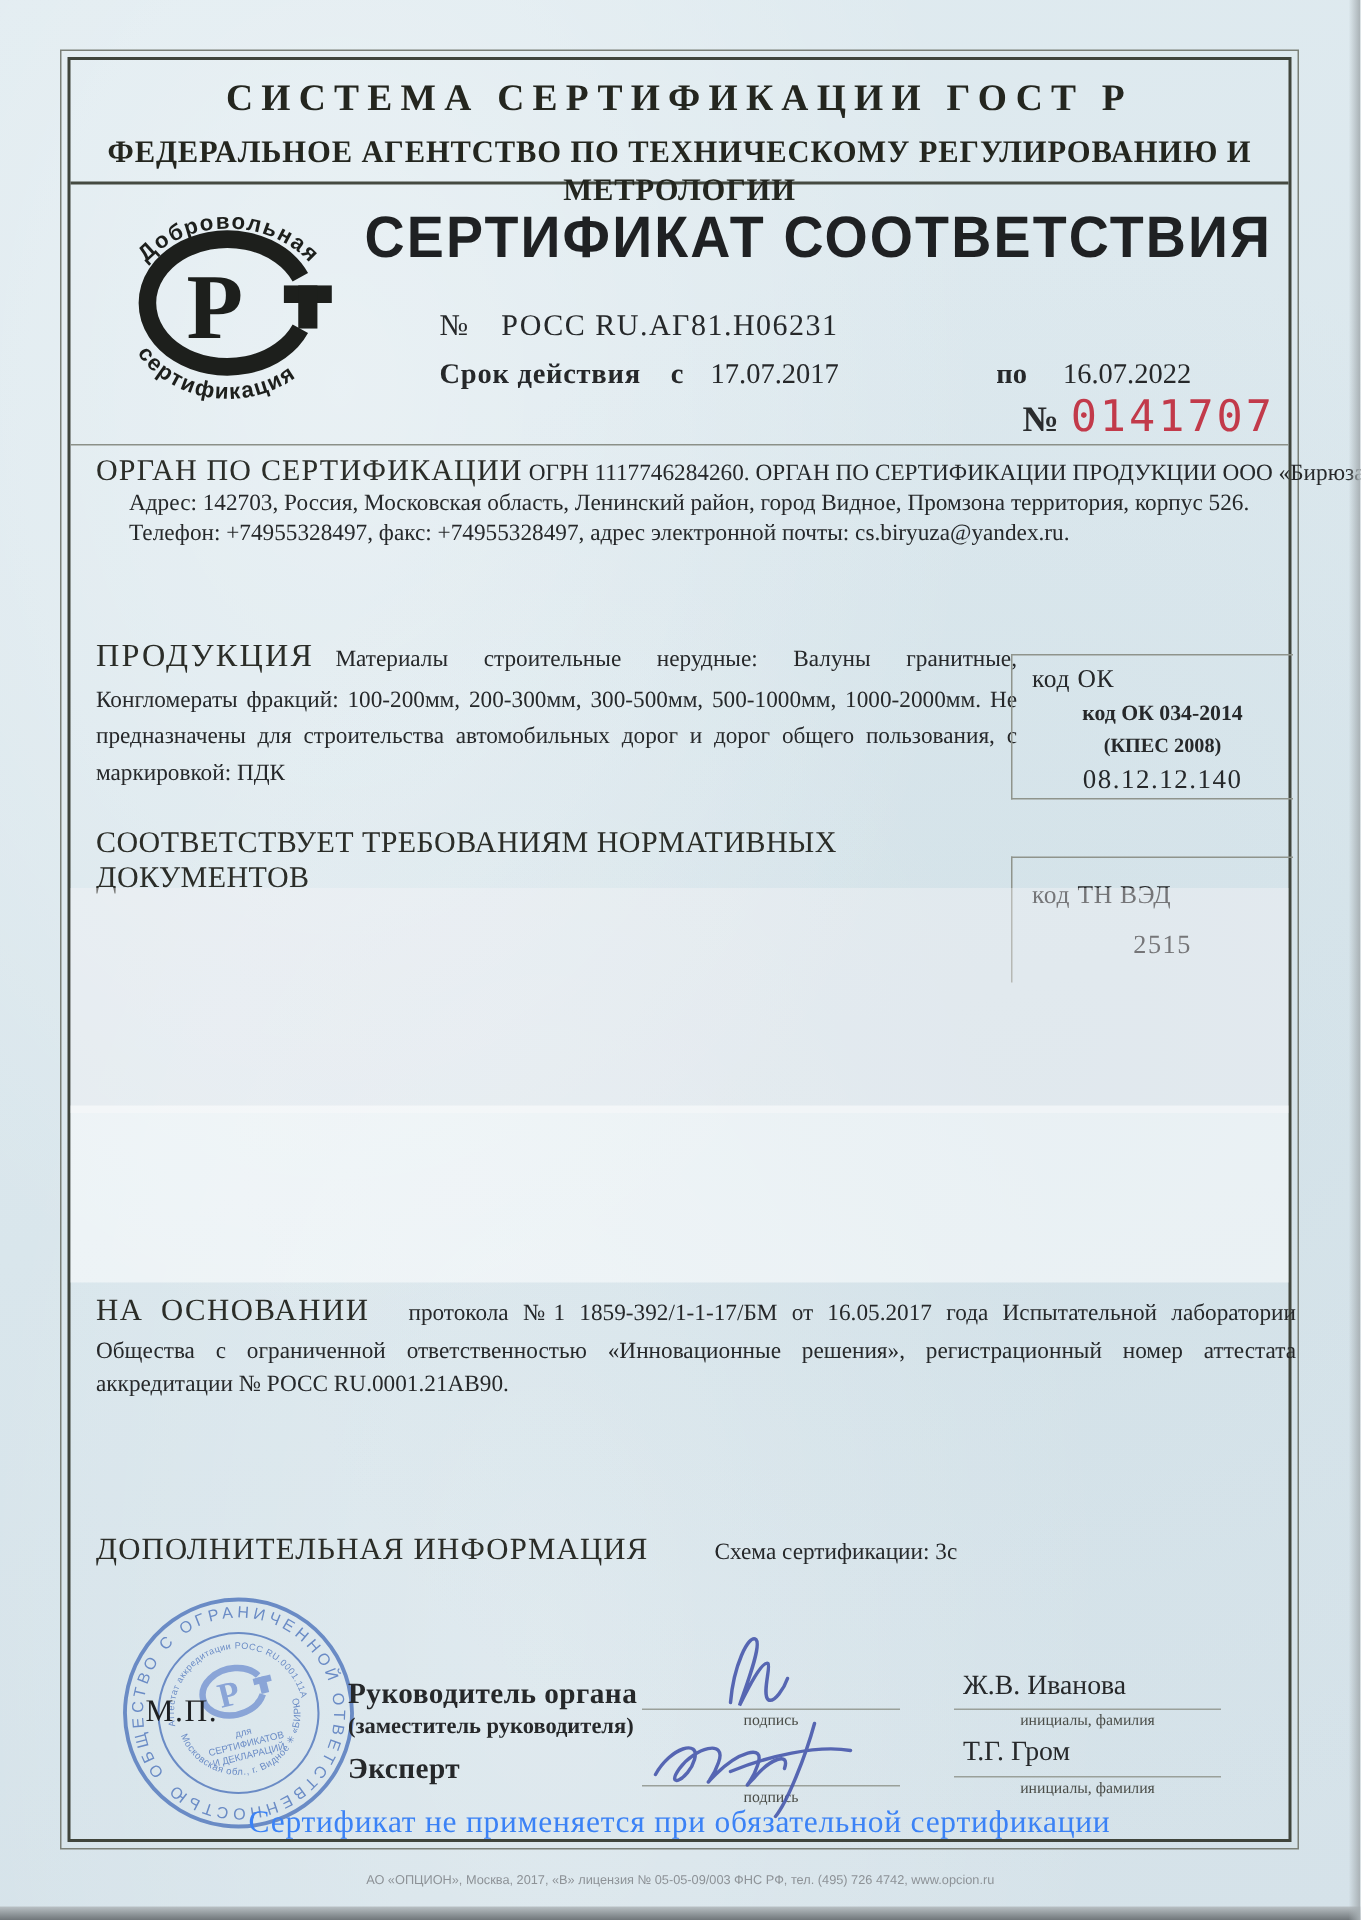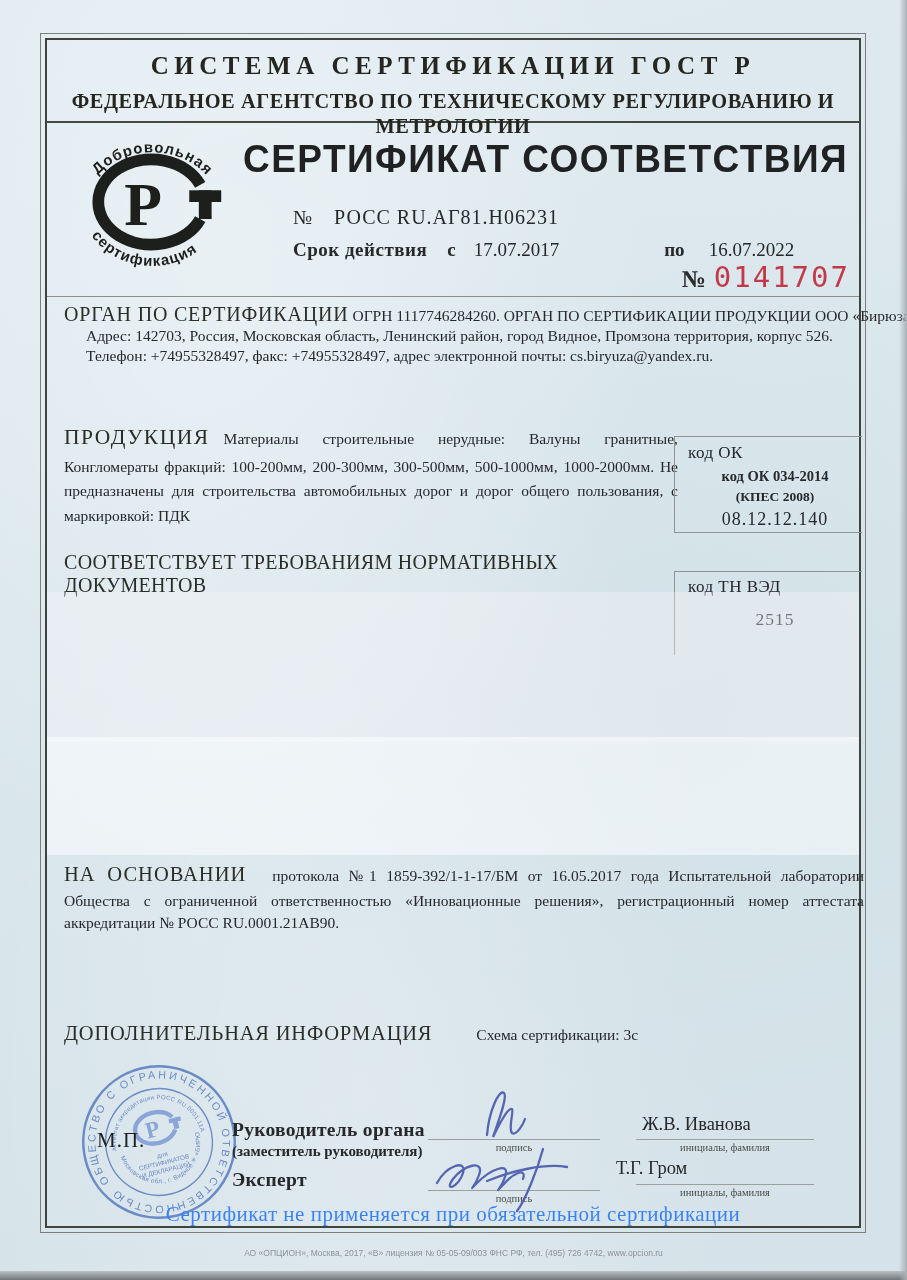--- a/index.html
+++ b/index.html
@@ -56,21 +56,21 @@
   .box { border-top:1px solid #8f948c; border-left:1px solid #8f948c; }
   .kod-ok { left:674px; top:436px; width:188px; height:97px; border-bottom:1px solid #8f948c;
         padding:6px 0 0 13px; }
   .kod-ok .cap { font-size:17px; letter-spacing:0.5px; }
   .kod-ok .l1 { font-size:14.5px; font-weight:bold; text-align:center; margin-top:5px; }
   .kod-ok .l2 { font-size:13.5px; font-weight:bold; text-align:center; margin-top:4px; }
   .kod-ok .l3 { font-size:18px; text-align:center; margin-top:4px; letter-spacing:1px; }
   .conf { left:64px; top:551px; width:620px; }
   .conf .seclbl { font-size:20px; letter-spacing:0.3px; }
   .conf .sub { font-size:15px; font-weight:bold; margin-top:3px; }
-  .kod-tnved { left:674px; top:571px; width:188px; height:84px; padding:5px 0 0 13px; }
+  .kod-tnved { left:674px; top:571px; width:188px; height:84px; padding:15px 0 0 13px; }
   .kod-tnved .cap { font-size:17px; letter-spacing:0.5px; }
   .kod-tnved .val { font-size:17.5px; text-align:center; margin-top:12px; letter-spacing:1px; }
   .wm1 { left:47px; top:592px; width:812px; height:150px; background:rgba(248,244,247,0.38); }
   .wm2 { left:47px; top:737px; width:812px; height:118px; background:rgba(255,255,255,0.50); }
   .basis { left:64px; top:860px; width:800px; text-align:justify;
         font-size:15.5px; line-height:1.45; }
   .basis .seclbl { font-size:20.5px; letter-spacing:1px; margin-right:26px; }
   .addinfo { left:64px; top:1022px; white-space:nowrap; }
   .addinfo .seclbl { font-size:20.5px; letter-spacing:0.8px; }
   .addinfo .txt { font-size:15.5px; margin-left:44px; }
@@ -79,21 +79,21 @@
   .mp { left:97px; top:1128px; font-size:21px; letter-spacing:1px; color:#1e2022; }
   .role1 { left:232px; top:1119px; font-size:19.5px; font-weight:bold; letter-spacing:0.3px; }
   .role1sub { left:232px; top:1143px; font-size:15px; font-weight:bold; }
   .role2 { left:232px; top:1169px; font-size:19.5px; font-weight:bold; letter-spacing:0.3px; }
   .sigline1 { left:428px; top:1139px; width:172px; height:1px; background:#9aa09a; }
   .sigline2 { left:428px; top:1190px; width:172px; height:1px; background:#9aa09a; }
   .sigcap { font-size:10.5px; color:#4a4d48; width:172px; text-align:center; }
   .sigcap1 { left:428px; top:1142px; }
   .sigcap2 { left:428px; top:1193px; }
   .name1 { left:642px; top:1114px; font-size:18.5px; }
-  .name2 { left:616px; top:1158px; font-size:18.5px; }
+  .name2 { left:642px; top:1158px; font-size:18.5px; }
   .nameline1 { left:636px; top:1139px; width:178px; height:1px; background:#9aa09a; }
   .nameline2 { left:636px; top:1184px; width:178px; height:1px; background:#9aa09a; }
   .namecap { font-size:10.5px; color:#4a4d48; width:178px; text-align:center; }
   .namecap1 { left:636px; top:1142px; }
   .namecap2 { left:636px; top:1187px; }
   .signatures { left:415px; top:1075px; }
   .footnote { left:47px; top:1202px; width:812px; text-align:center;
         font-size:21px; letter-spacing:0.5px; color:#3b82f6; }
   .imprint { left:0; top:1248px; width:907px; text-align:center;
         font-family:"Liberation Sans", sans-serif; font-size:8.5px; color:#8d9297; }

